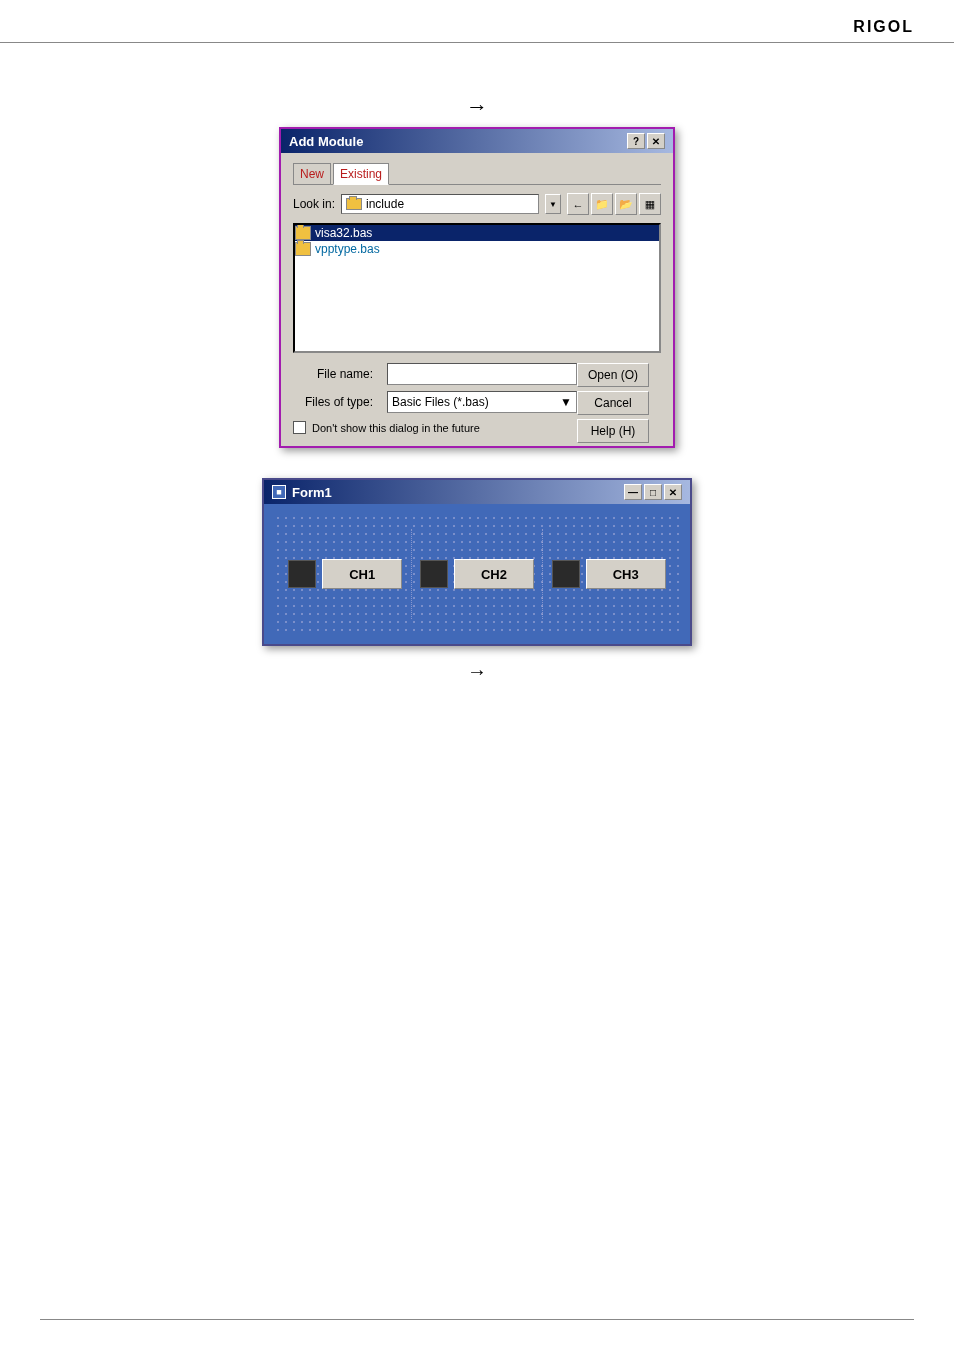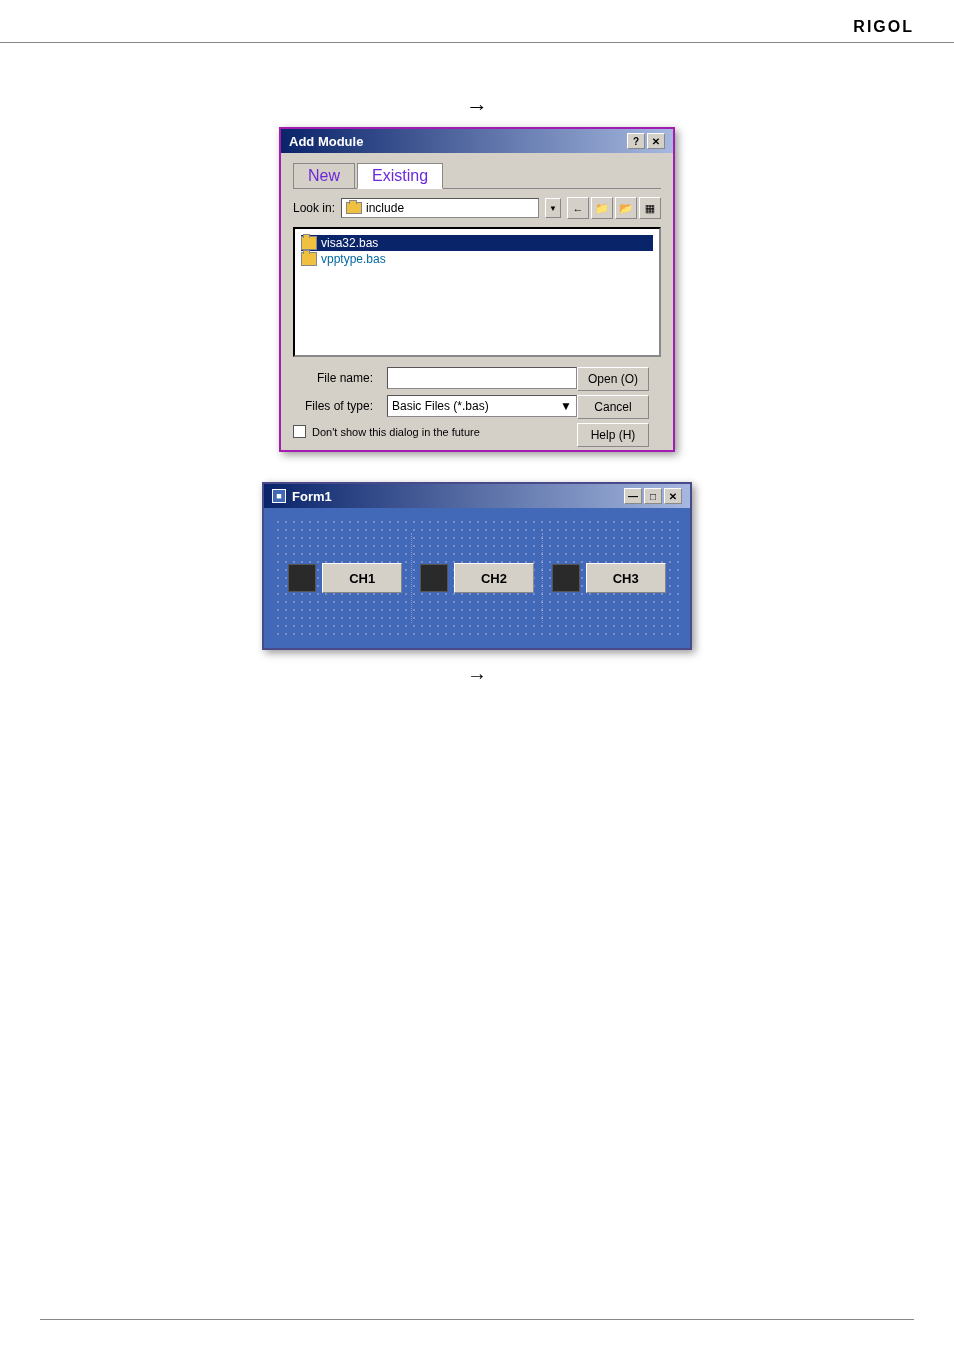--- a/index.html
+++ b/index.html
@@ -89,27 +89,27 @@
       padding: 10px 12px 12px 12px;
     }
     
     .dialog-tabs {
       display: flex;
       margin-bottom: 8px;
       border-bottom: 1px solid #888;
       gap: 2px;
     }
     .tab-item {
-      padding: 3px 14px;
+      padding: 3px 6px;
       background: #d4d0c8;
       border: 1px solid #888;
       border-bottom: none;
-      font-size: 16px;
+      font-size: 12px;
       cursor: pointer;
-      color: #6d28d9;
+      color: #b91c1c;
     }
     .tab-item.active {
       background: #fff;
       border-bottom: 1px solid #fff;
       font-weight: normal;
       margin-bottom: -1px;
       z-index: 1;
       position: relative;
     }
     
@@ -186,21 +186,20 @@
       cursor: pointer;
       font-size: 11px;
     }
     
     .file-list-area {
       background: #fff;
       border: 2px inset #888;
       border-top-color: #555;
       border-left-color: #555;
       height: 130px;
-      padding: 6px;
       margin-bottom: 10px;
       overflow-y: auto;
     }
     .file-item {
       display: flex;
       align-items: center;
       gap: 4px;
       padding: 1px 0;
       font-size: 12px;
       color: #0369a1;

